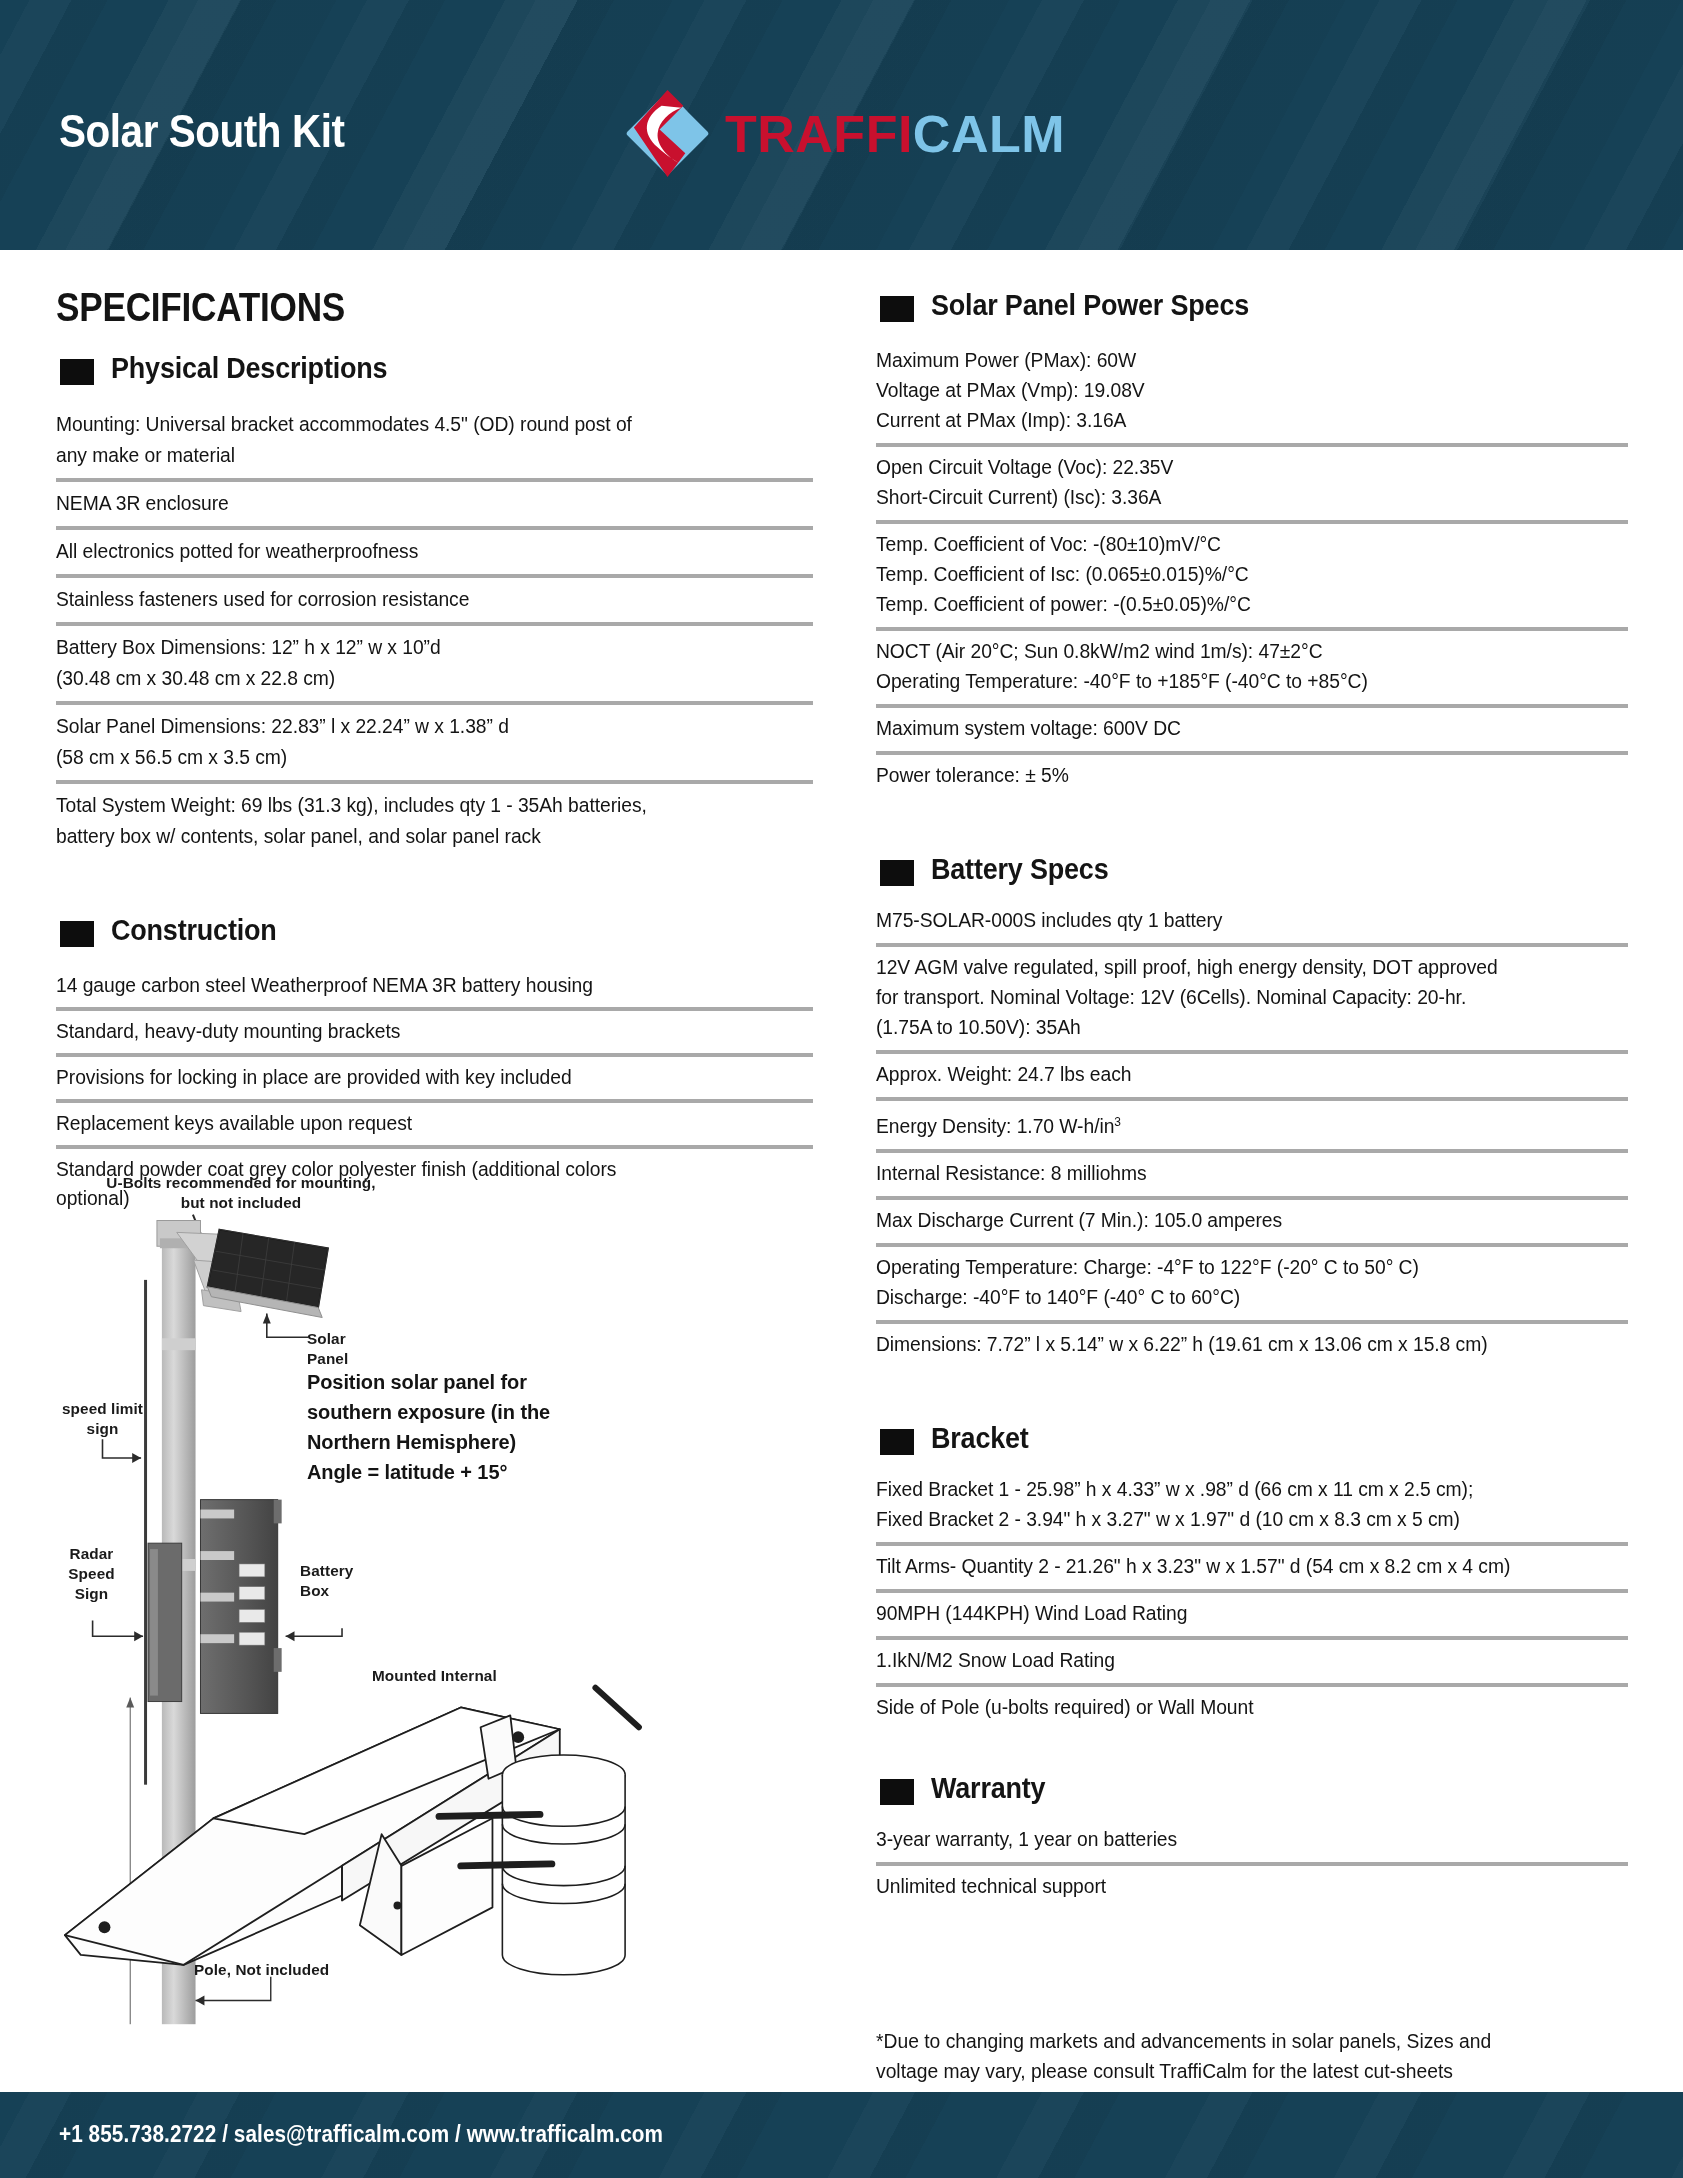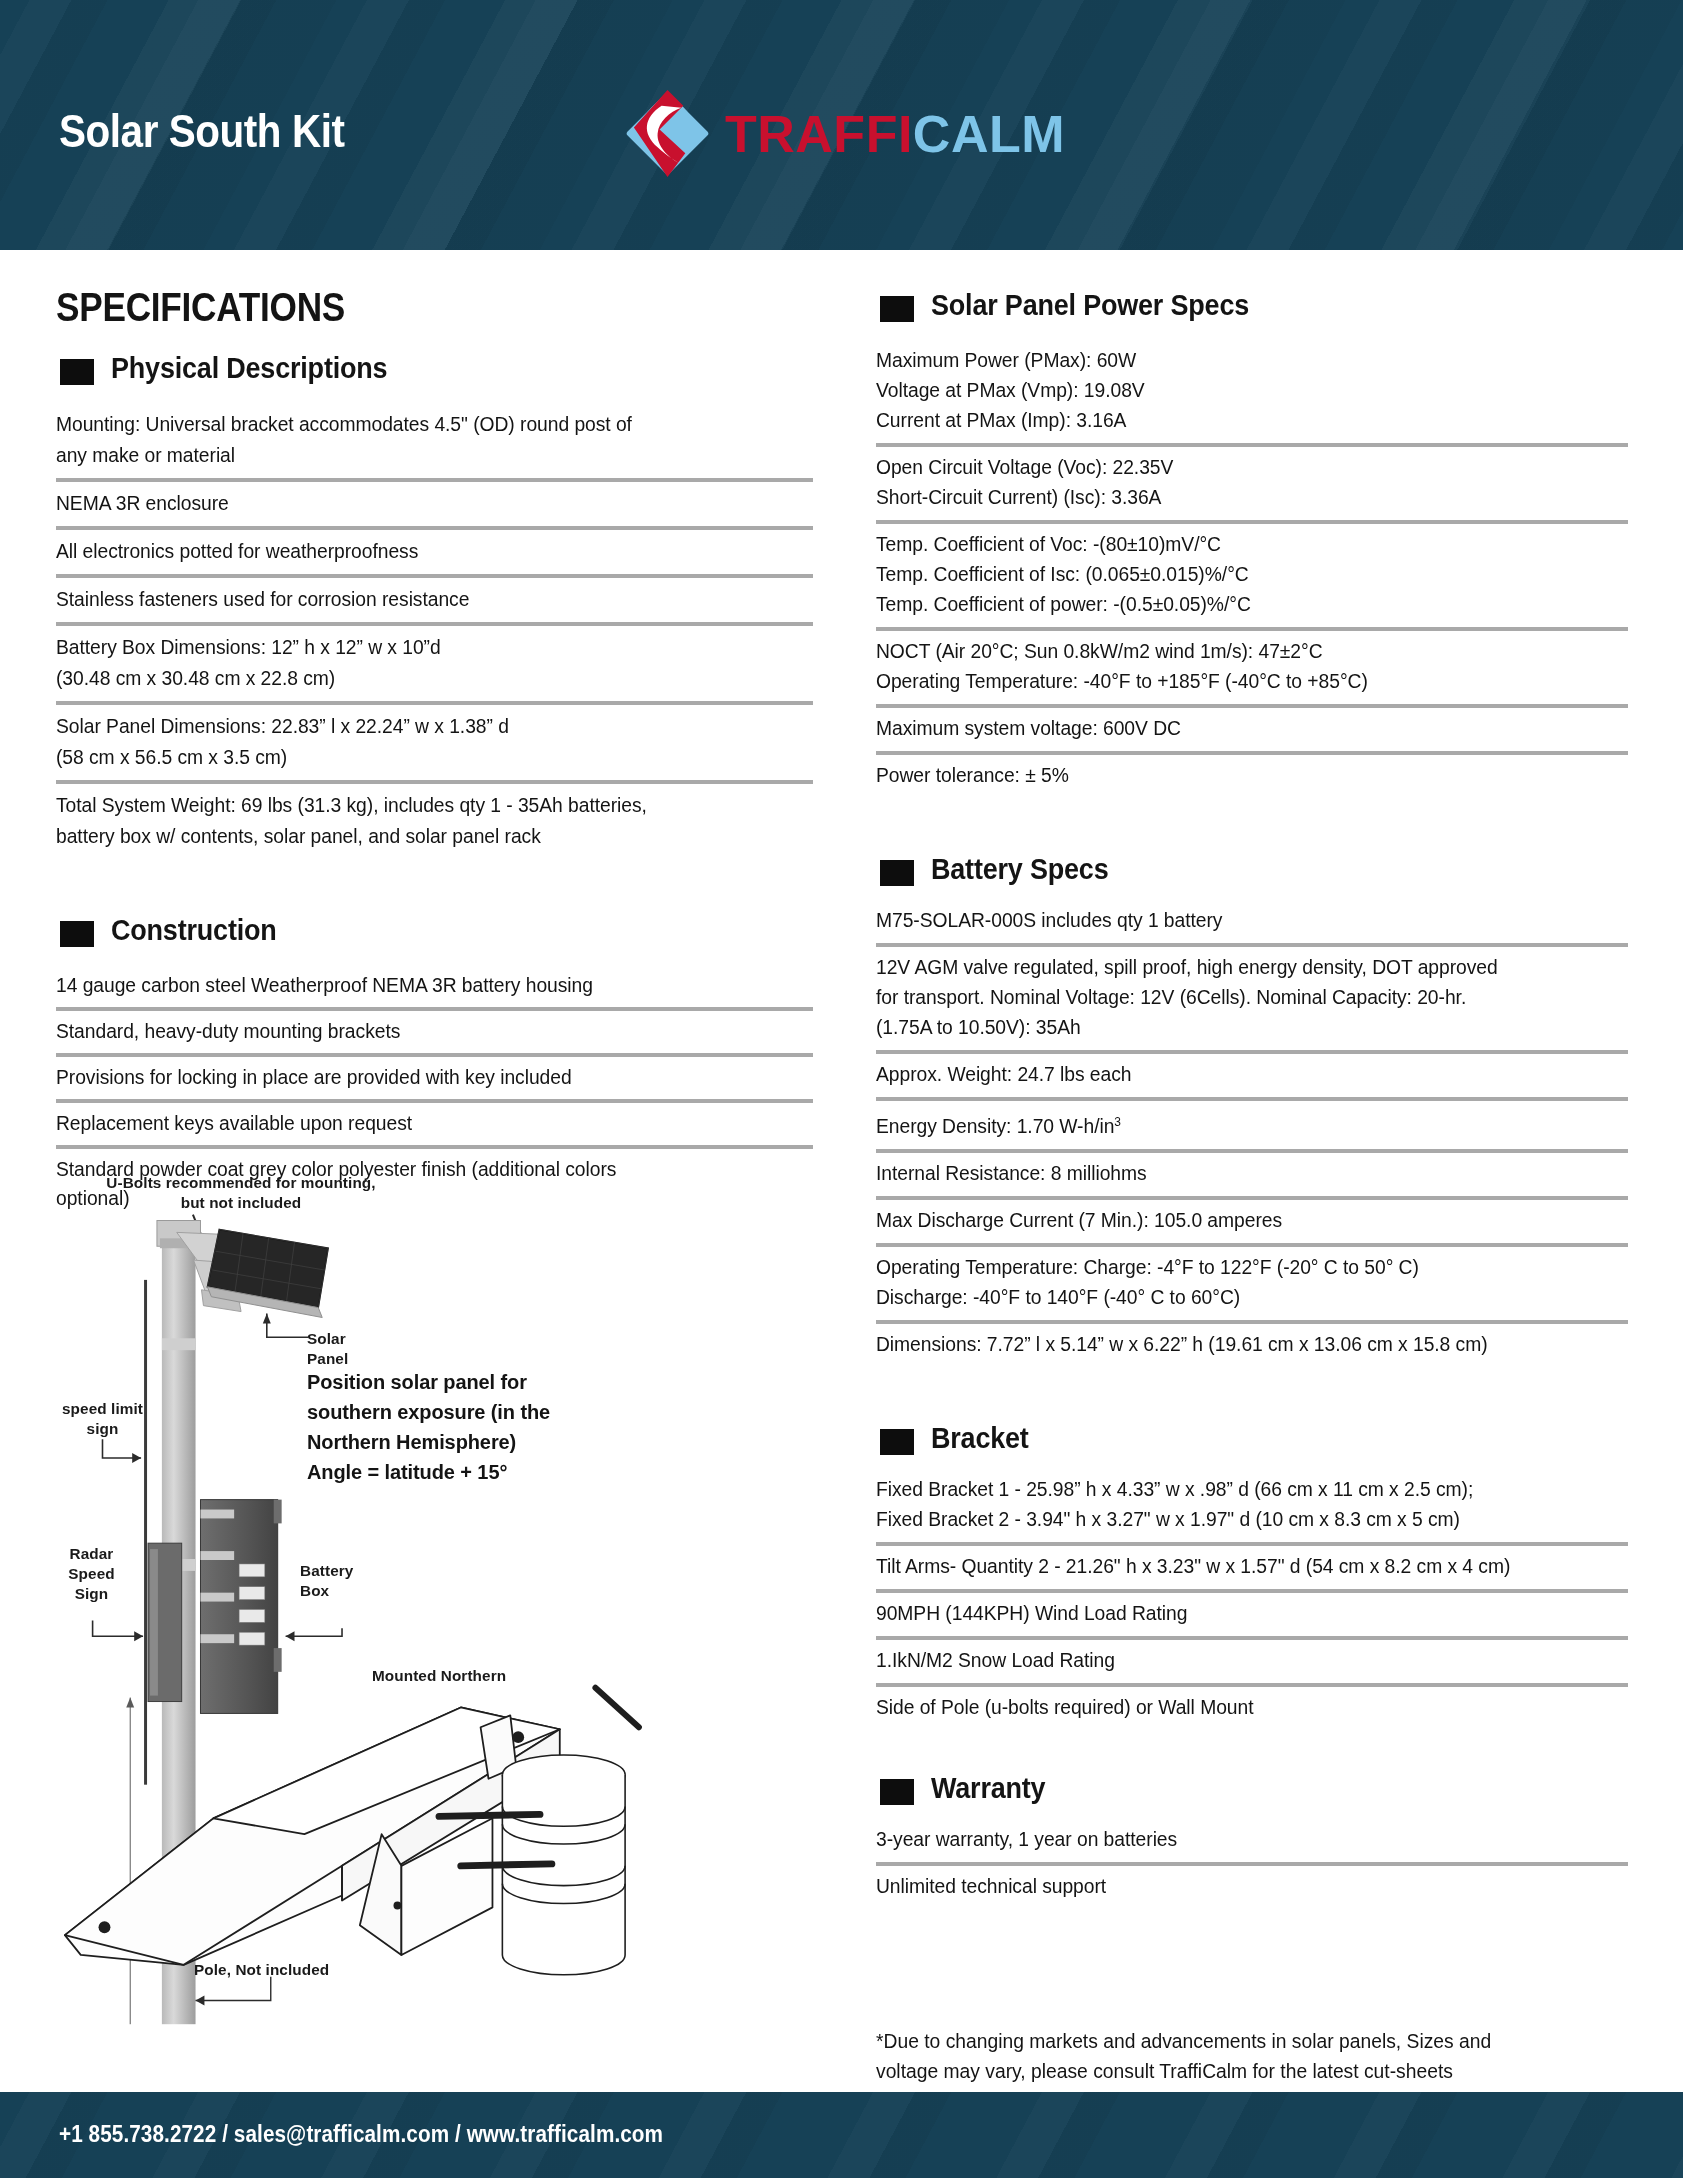--- a/index.html
+++ b/index.html
@@ -524,21 +524,21 @@
     <div>Radar</div>
     <div>Speed</div>
     <div>Sign</div>
   </div>
 
   <div class="dlabel" style="left:255px; top:388px; width:83px; ">
     <div>Battery</div>
     <div>Box</div>
   </div>
 
-  <div class="dlabel" style="left:327px; top:493px;">Mounted Northern</div>
+  <div class="dlabel" style="left:327px; top:493px;">Mounted Internal</div>
 
   <div class="dlabel" style="left:138px; top:787px;margin-left:11px;">Pole, Not included</div>
 
   <div class="callout">
     <div>Position solar panel for</div>
     <div>southern exposure (in the</div>
     <div>Northern Hemisphere)</div>
     <div>Angle = latitude + 15°</div>
   </div>
 </div>

